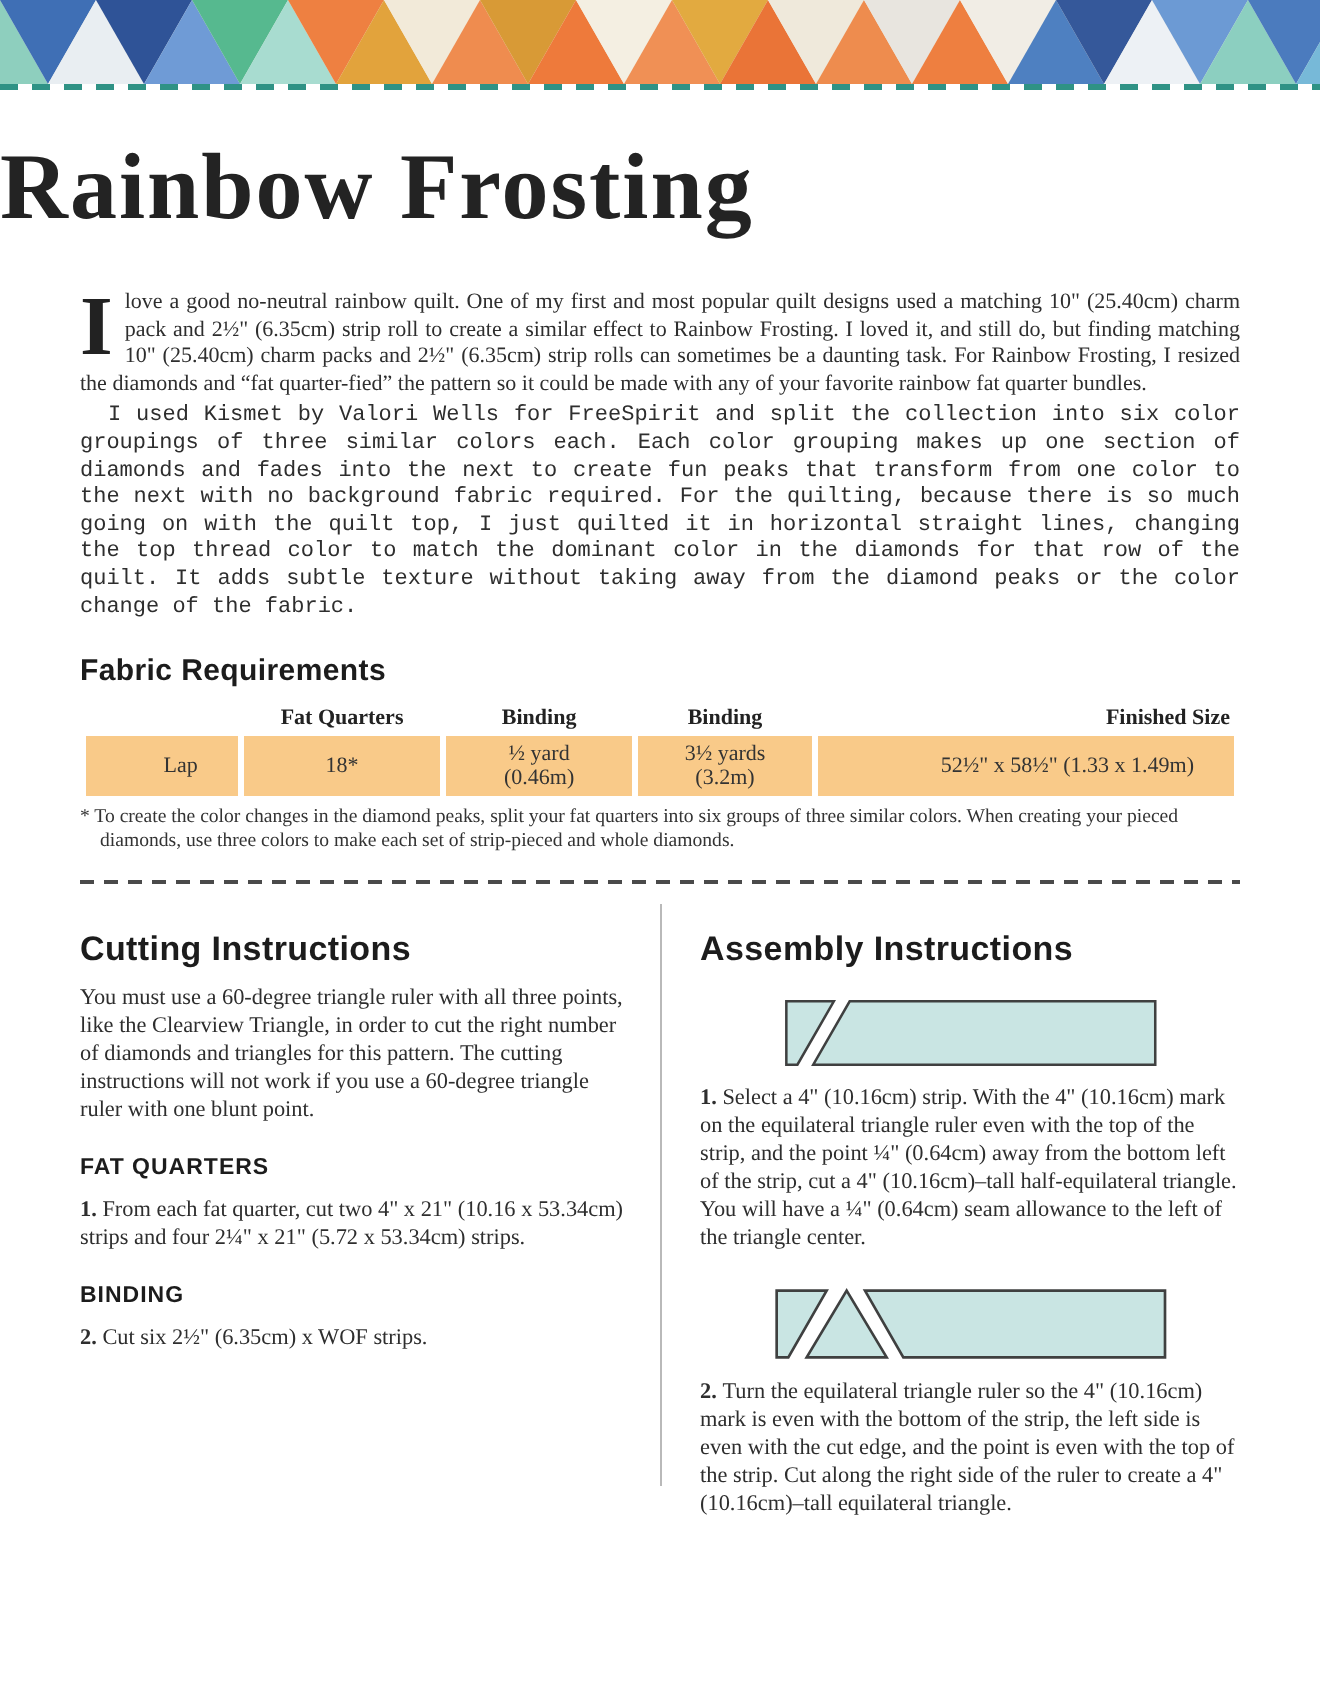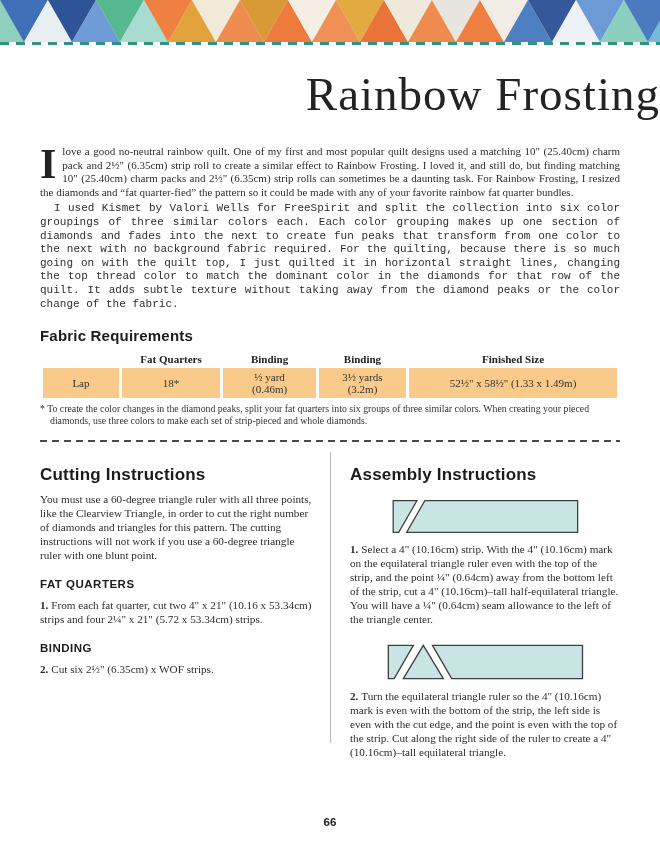--- a/index.html
+++ b/index.html
@@ -9,22 +9,22 @@
     background:#ffffff; overflow:hidden;
     font-family:"Liberation Serif", serif; color:#2a2a2a;
   }
   
   .quilt { display:block; width:660px; height:42px; }
   .teal-dash {
     height:3px; width:660px;
     background:repeating-linear-gradient(90deg, var(--dash-teal) 0 9px, transparent 9px 16px);
   }
   h1.title {
-    text-align:right; font-family:"Liberation Serif", serif; font-weight:normal;
-    font-size:47px; color:#232323; margin-top:22px; letter-spacing:1px;padding-left:48px;
+    text-align:left; font-family:"Liberation Serif", serif; font-weight:bold;
+    font-size:47px; color:#232323; margin-top:22px; letter-spacing:1px;
   }
   .content { padding:0 40px; }
   .intro { font-size:11px; line-height:13.6px; text-align:justify; color:#2e2e2e; }
   .intro.p1 { margin-top:24px; }
   .intro.p2 { margin-top:3px; text-indent:14px;font-family:Liberation Mono, monospace; }
   .dropcap {
     float:left; font-family:"Liberation Serif", serif; font-weight:bold;
     font-size:42px; line-height:33px; padding:3px 6px 0 0; color:#222;
   }
   h2.section {
@@ -35,21 +35,21 @@
     width:100%; margin-top:7px; border-collapse:separate; border-spacing:3px 0;
     table-layout:fixed; font-size:11px;
   }
   table.fabric col.c0{width:13.5%} table.fabric col.c1{width:17.5%}
   table.fabric col.c2{width:16.5%} table.fabric col.c3{width:15.5%}
   table.fabric col.c4{width:37%}
   table.fabric th {
     font-family:"Liberation Serif", serif; font-weight:bold; font-size:11px;
     text-align:center; padding:2px 2px 3px; color:#222;
   }
-  table.fabric th.c-left, table.fabric td.c-left { text-align:center;margin-top:48px; }
+  table.fabric th.c-left, table.fabric td.c-left { text-align:right;margin-top:48px; }
   table.fabric td {
     background:var(--row-orange); text-align:center; padding:3px 20px; color:#333;
   }
   .footnote {
     font-size:9.8px; line-height:12px; margin-top:5px; color:#333;
     padding-left:10px; text-indent:-10px;
   }
   .mid-dash {
     height:2px; margin-top:13px;
     background:repeating-linear-gradient(90deg, #4a4a4a 0 7px, transparent 7px 12px);
@@ -184,14 +184,13 @@
           <polygon points="4,3 34,3 11,43 4,43"></polygon>
           <polygon points="46,3 70,43 22,43"></polygon>
           <polygon points="57,3 237,3 237,43 80,43"></polygon>
         </svg>
 
         <p class="step"><b>2.</b>&nbsp;<span>Turn the equilateral triangle ruler so the 4" (10.16cm) mark is even with the bottom of the strip, the left side is even with the cut edge, and the point is even with the top of the strip. Cut along the right side of the ruler to create a 4" (10.16cm)–tall equilateral triangle.</span></p>
       </div>
     </div>
   </div>
 
-  <div class="pagenum">66</div>
 </div>
 
 </body></html>

